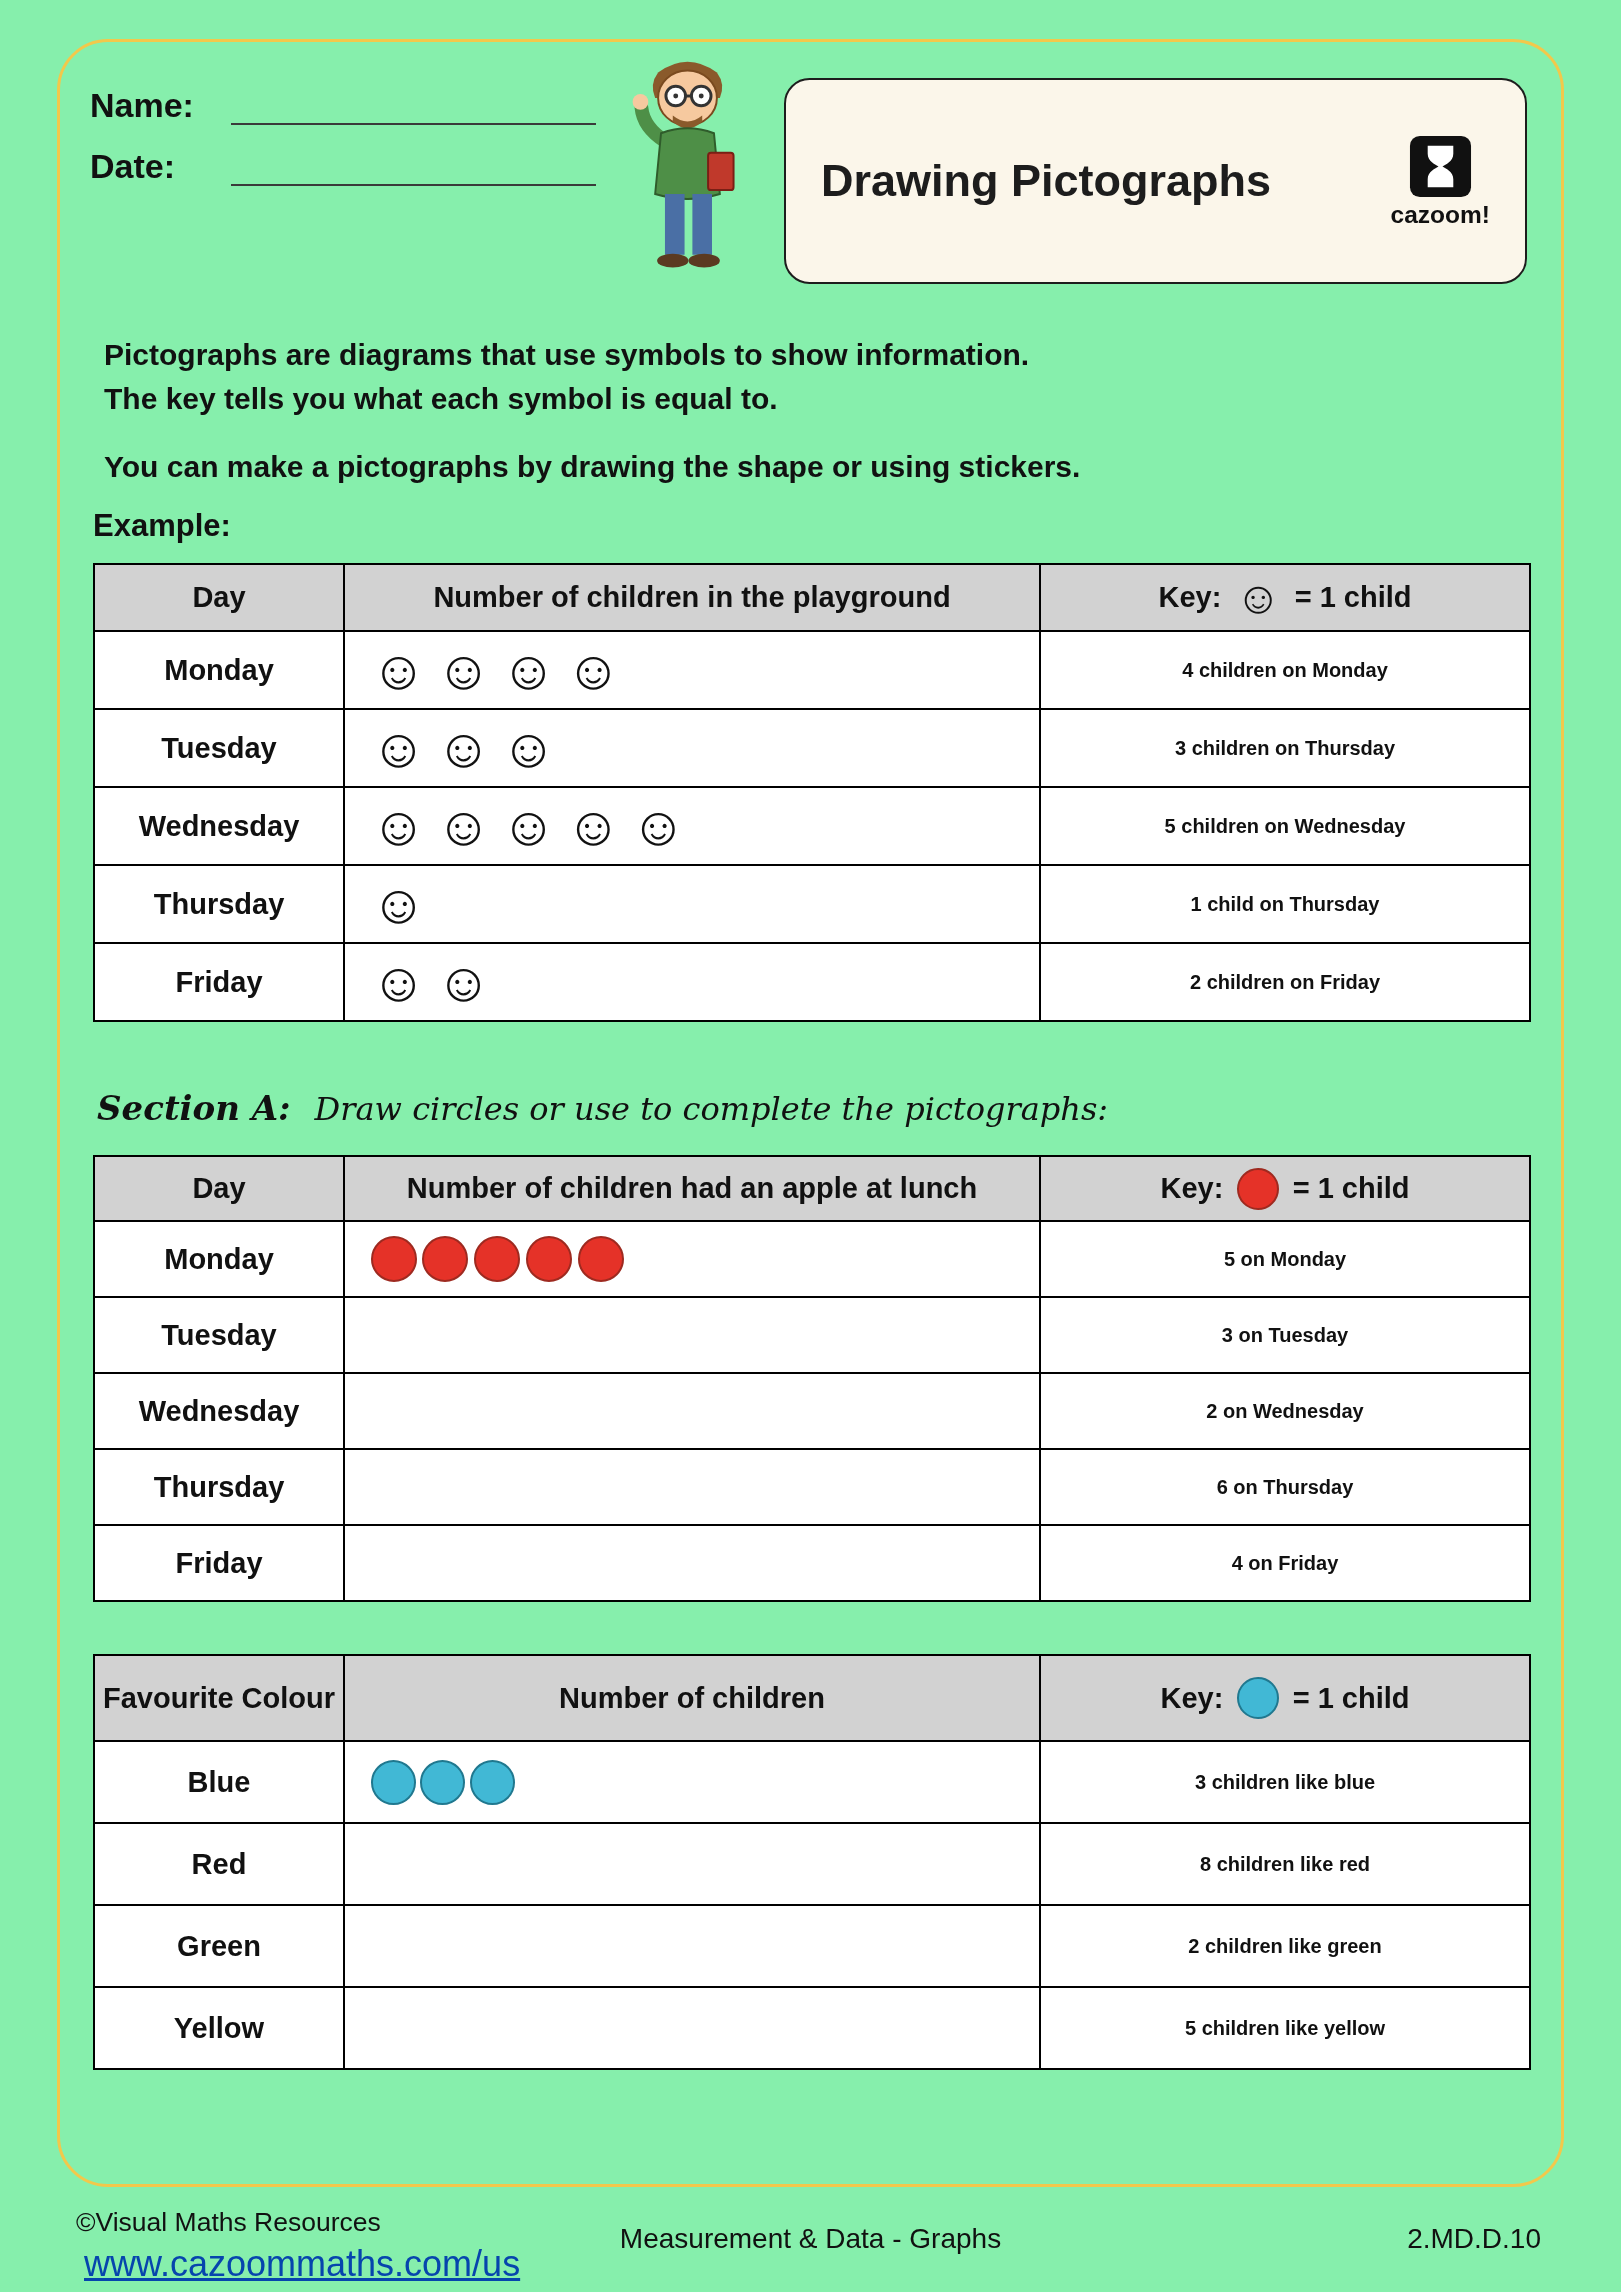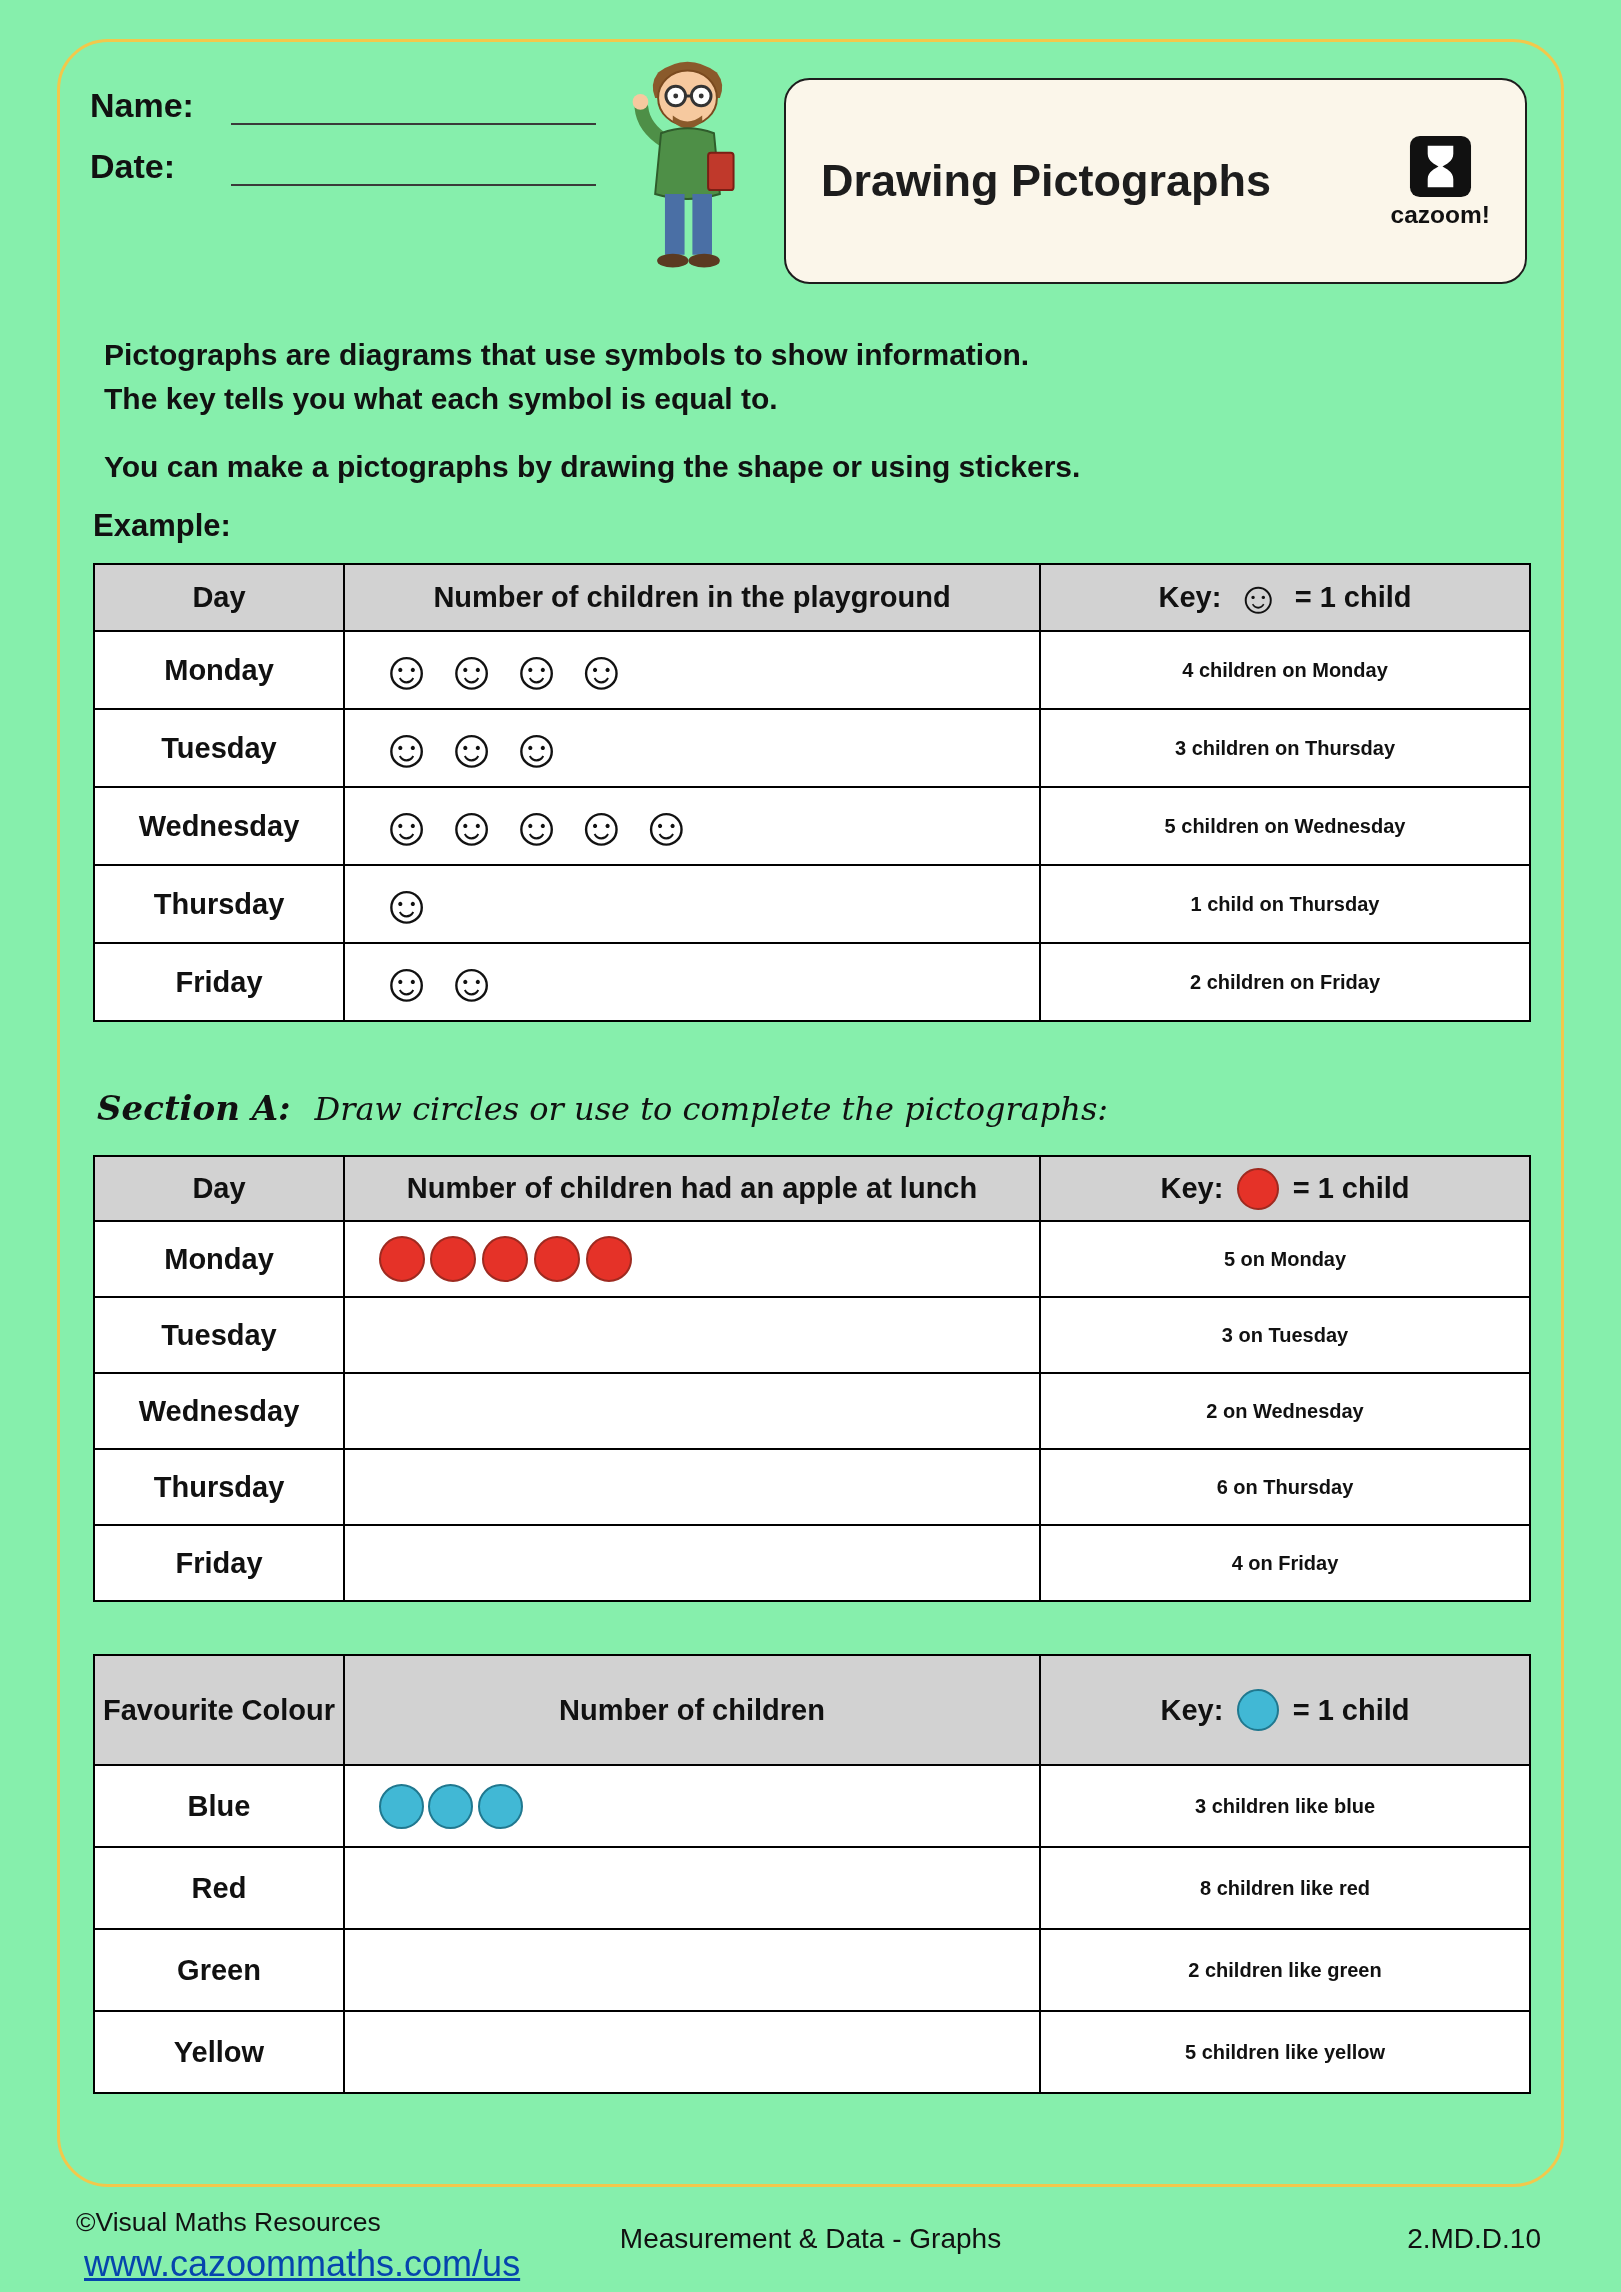--- a/index.html
+++ b/index.html
@@ -27,30 +27,30 @@
   .logo-text { font-size:24.5px; font-weight:bold; margin-top:2px; }
 
   
   .intro { position:absolute; left:104px; margin:0; font-size:30px; font-weight:bold; line-height:44px; }
   .intro1 { top:333px; }
   .intro2 { top:445px; }
   .example-label { position:absolute; left:93px; top:508px; margin:0; font-size:31px; font-weight:bold; }
 
   
   table.ptable { position:absolute; left:93px; width:1436px; border-collapse:collapse; table-layout:fixed; background:#fff; }
-  .ptable th, .ptable td { border:2px solid #000; padding:8px; }
+  .ptable th, .ptable td { border:2px solid #000; padding:0; }
   .ptable thead th { background:var(--hdr-bg,#d2d2d2); font-size:29px; font-weight:bold; text-align:center; }
   .day-cell { font-weight:bold; font-size:29px; text-align:center; }
   .note-cell { font-weight:bold; font-size:20px; text-align:center; }
   .symwrap { display:flex; align-items:center; gap:8.8px; padding-left:25.5px; }
   .key-wrap { display:inline-flex; align-items:center; justify-content:center; gap:13.7px; width:100%; }
 
   .t1 { top:563px; }  .t1 thead th { height:67px; } .t1 td { height:78px; }
   .t2 { top:1155px; } .t2 thead th { height:65px; } .t2 td { height:76px; } .t2 .symwrap { gap:5.9px; }
-  .t3 { top:1654px; } .t3 thead th { height:110px; } .t3 td { height:82px; } .t3 .symwrap { gap:4.9px; }
+  .t3 { top:1654px; } .t3 thead th { height:86px; } .t3 td { height:82px; } .t3 .symwrap { gap:4.9px; }
 
   
   .sym.smiley { font-size:55px; line-height:1; color:#111; }
   .key-smiley { font-size:45px; line-height:1; }
   .sym.red-circle { width:46px; height:46px; border-radius:50%; background:var(--sym-red,#e53228); border:2px solid #9e2a20; flex:0 0 auto; }
   .sym.cyan-circle { width:45px; height:45px; border-radius:50%; background:var(--sym-cyan,#41b8d5); border:2px solid #20788f; flex:0 0 auto; }
   .key-dot { display:inline-block; width:42px; height:42px; border-radius:50%; }
   .key-dot.red { background:var(--sym-red,#e53228); border:2px solid #9e2a20; }
   .key-dot.cyan { background:var(--sym-cyan,#41b8d5); border:2px solid #20788f; }
 

